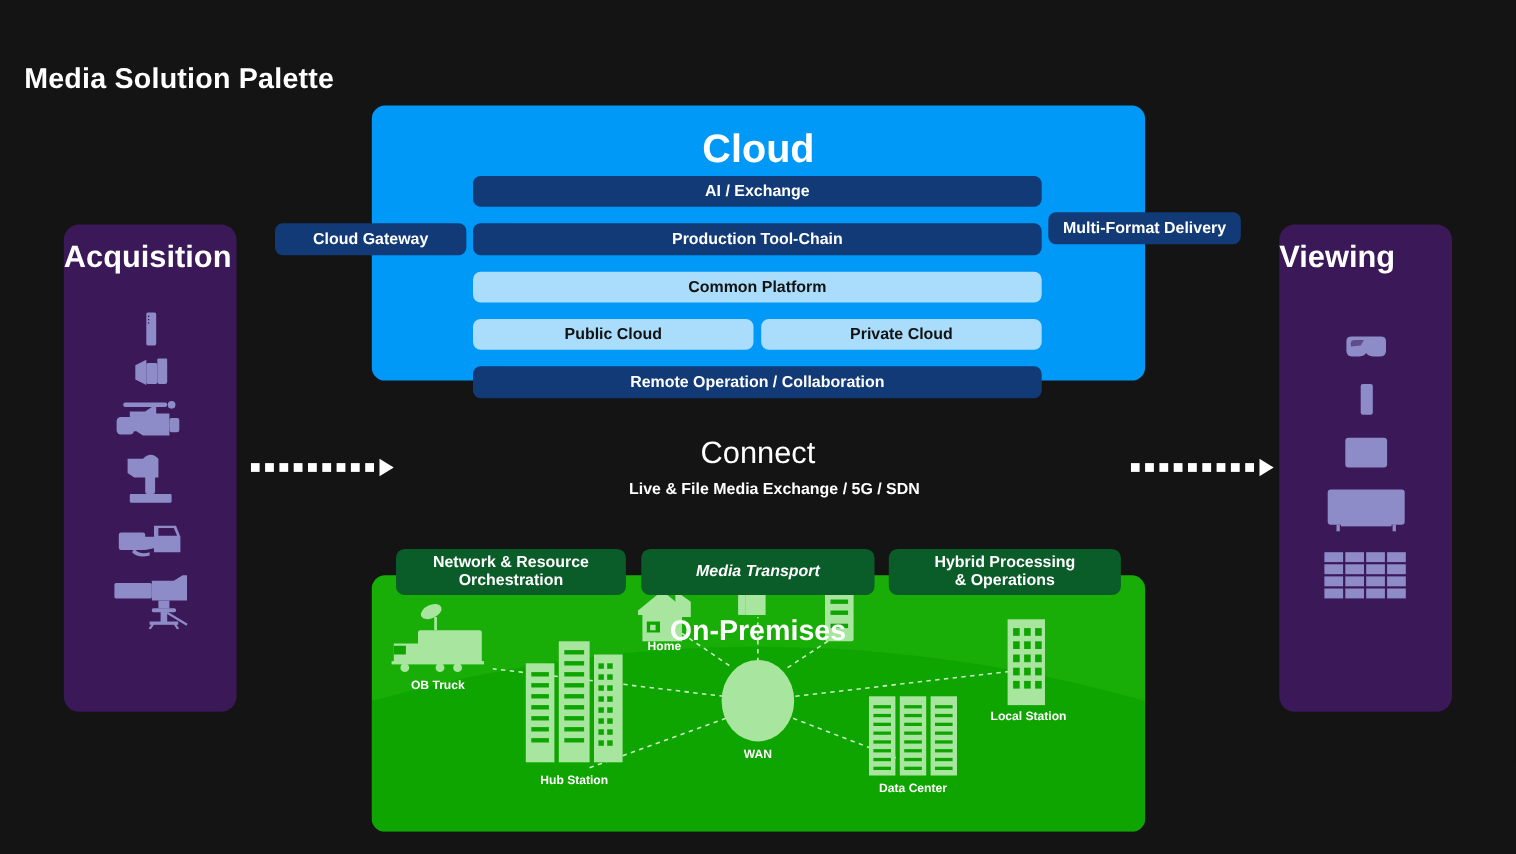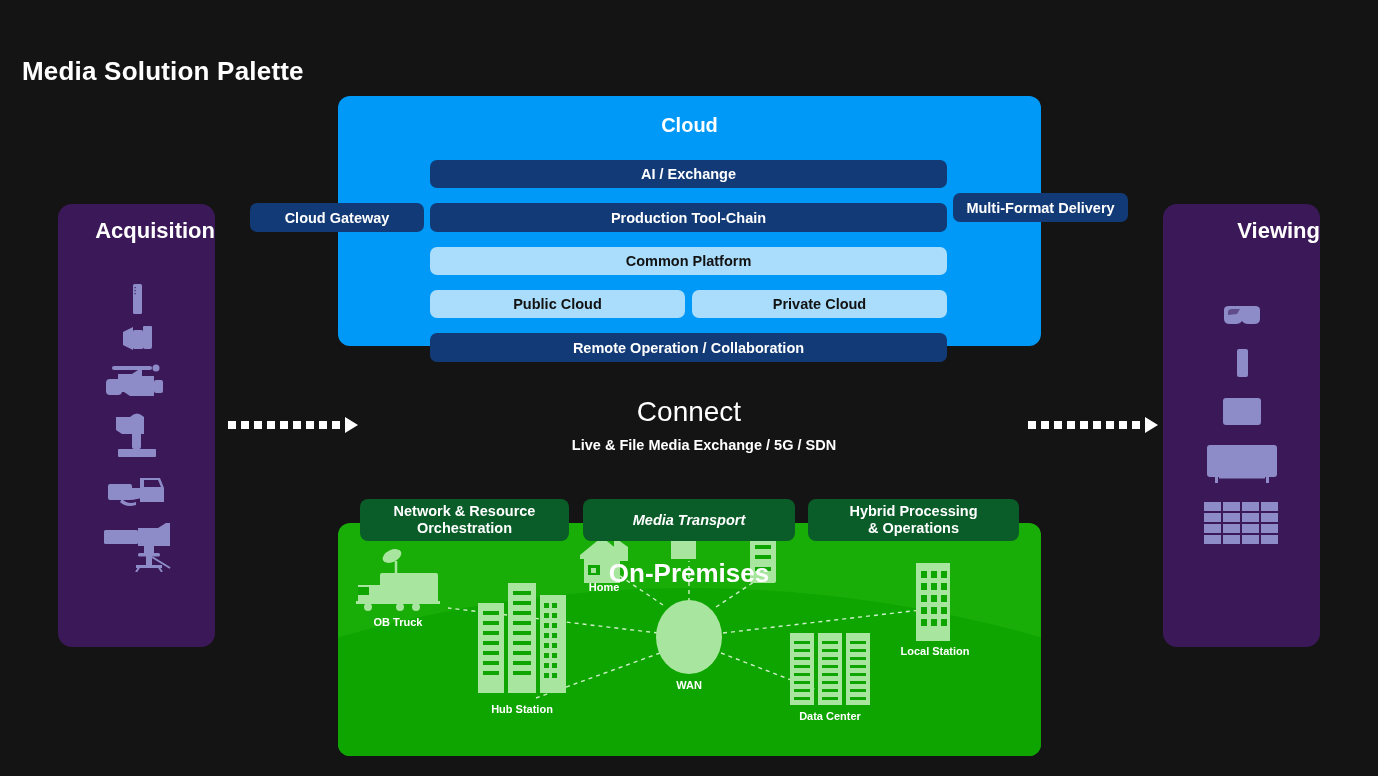--- a/index.html
+++ b/index.html
@@ -33,23 +33,23 @@
     position: absolute;
     background: #3b1857;
     border-radius: 14px;
     width: 157px;
   }
   #acquisition-panel { left: 58px;  top: 166px; height: 443px; }
   #viewing-panel     { left: 1163px; top: 166px; height: 443px; }
   .side-title {
     position: absolute;
     left: 0; right: 0;
-    text-align: right;
+    text-align: left;
     top: 14px;
-    font-size: 22px;
+    font-size: 28px;
     font-weight: bold;
     color: #ffffff;
   }
   .icon-stack {
     position: absolute;
     left: 0; right: 0;
     top: 58px; bottom: 10px;
     display: flex;
     flex-direction: column;
     align-items: center;
@@ -277,21 +277,21 @@
             <rect x="21" y="35" width="17" height="9"></rect>
           <rect x="40" y="35" width="17" height="9"></rect>
             <rect x="59" y="35" width="17" height="9"></rect>
         </g>
       </svg>
 
     </div>
   </div>
 
   <div id="cloud-box"></div>
-  <div id="cloud-title" style="position:absolute;left:338px;top:76px;width:703px;text-align:center;font-size:20px;font-weight:bold;color:#ffffff;">Cloud</div>
+  <div id="cloud-title" style="position:absolute;left:338px;top:76px;width:703px;text-align:center;font-size:36px;font-weight:bold;color:#ffffff;">Cloud</div>
 
   <div class="bar bar-navy" id="bar-ai">AI / Exchange</div>
   <div class="bar bar-navy" id="bar-prod">Production Tool-Chain</div>
   <div class="bar bar-light" id="bar-common">Common Platform</div>
   <div class="bar bar-light" id="bar-public">Public Cloud</div>
   <div class="bar bar-light" id="bar-private">Private Cloud</div>
   <div class="bar bar-navy" id="bar-remote">Remote Operation / Collaboration</div>
   <div class="bar bar-navy" id="chip-gateway">Cloud Gateway</div>
   <div class="bar bar-navy" id="chip-delivery">Multi-Format Delivery</div>
 

